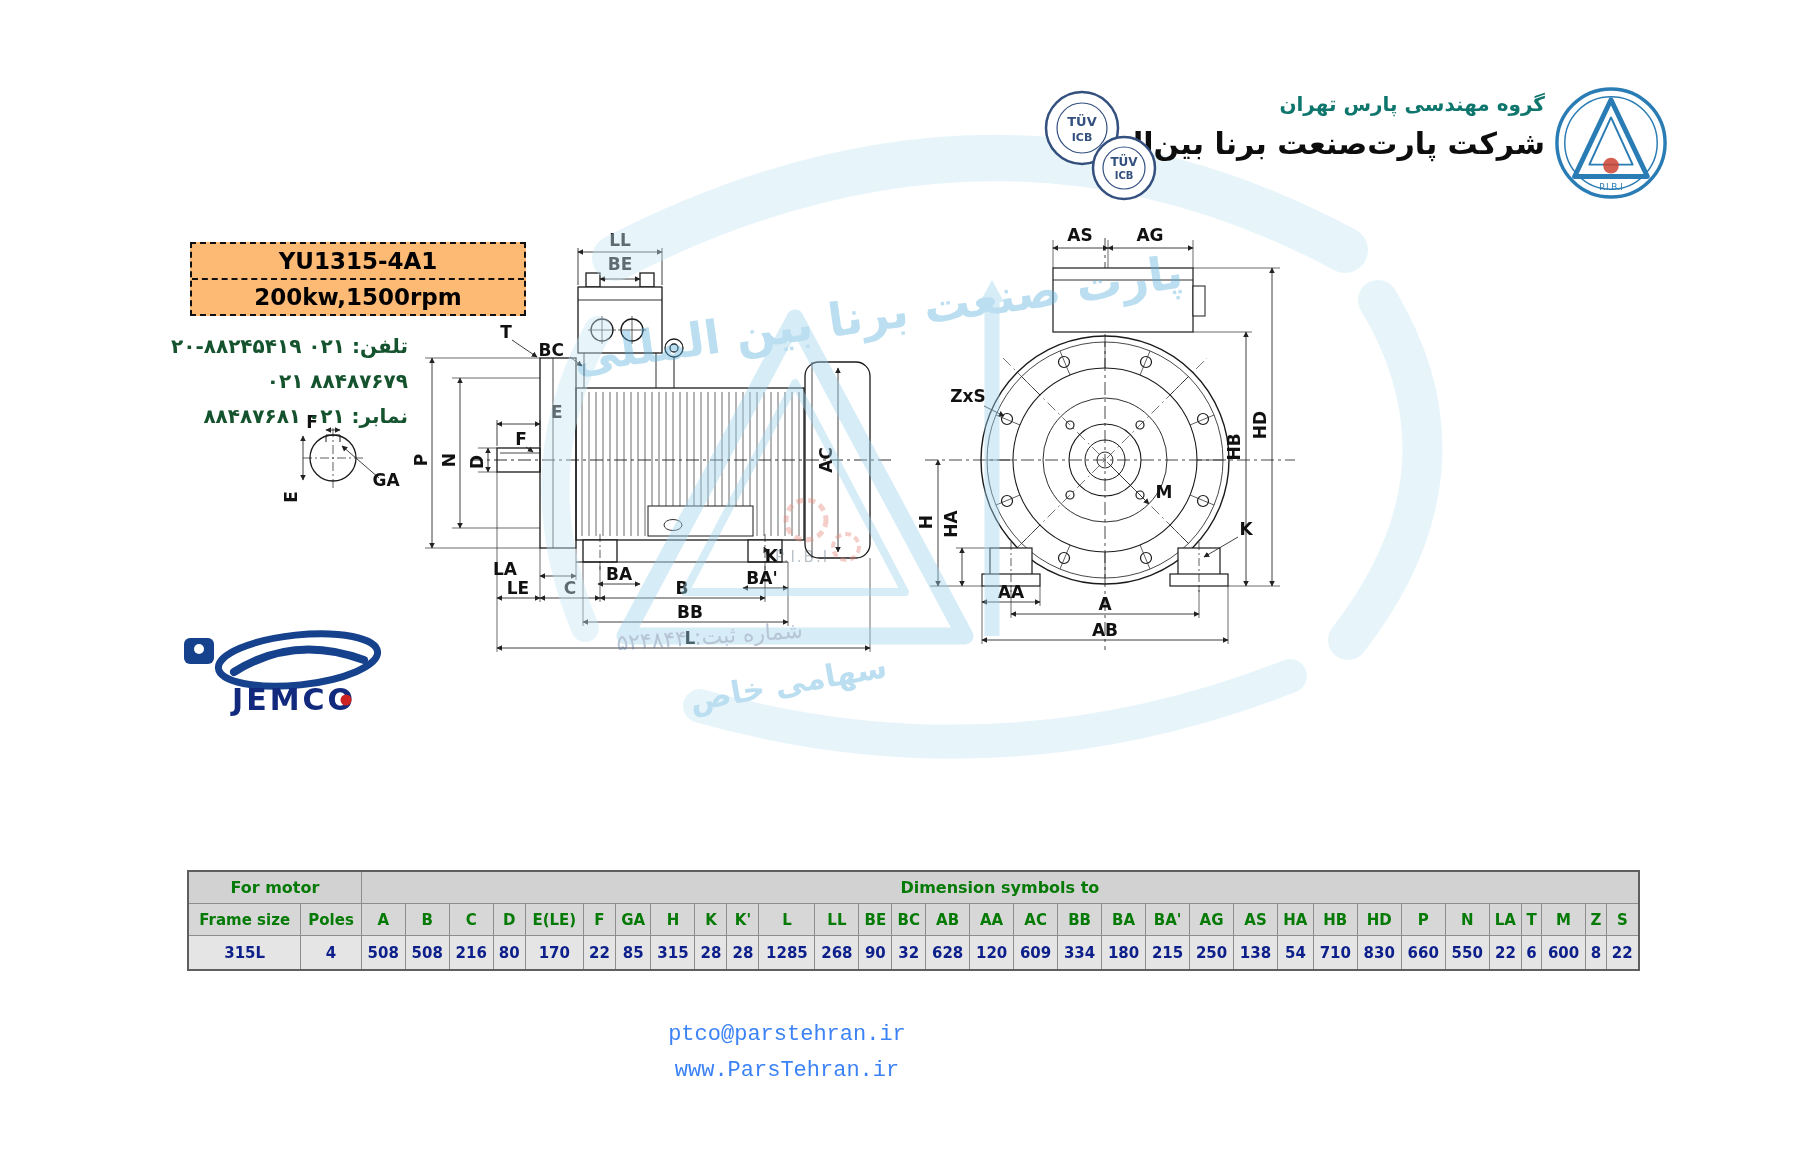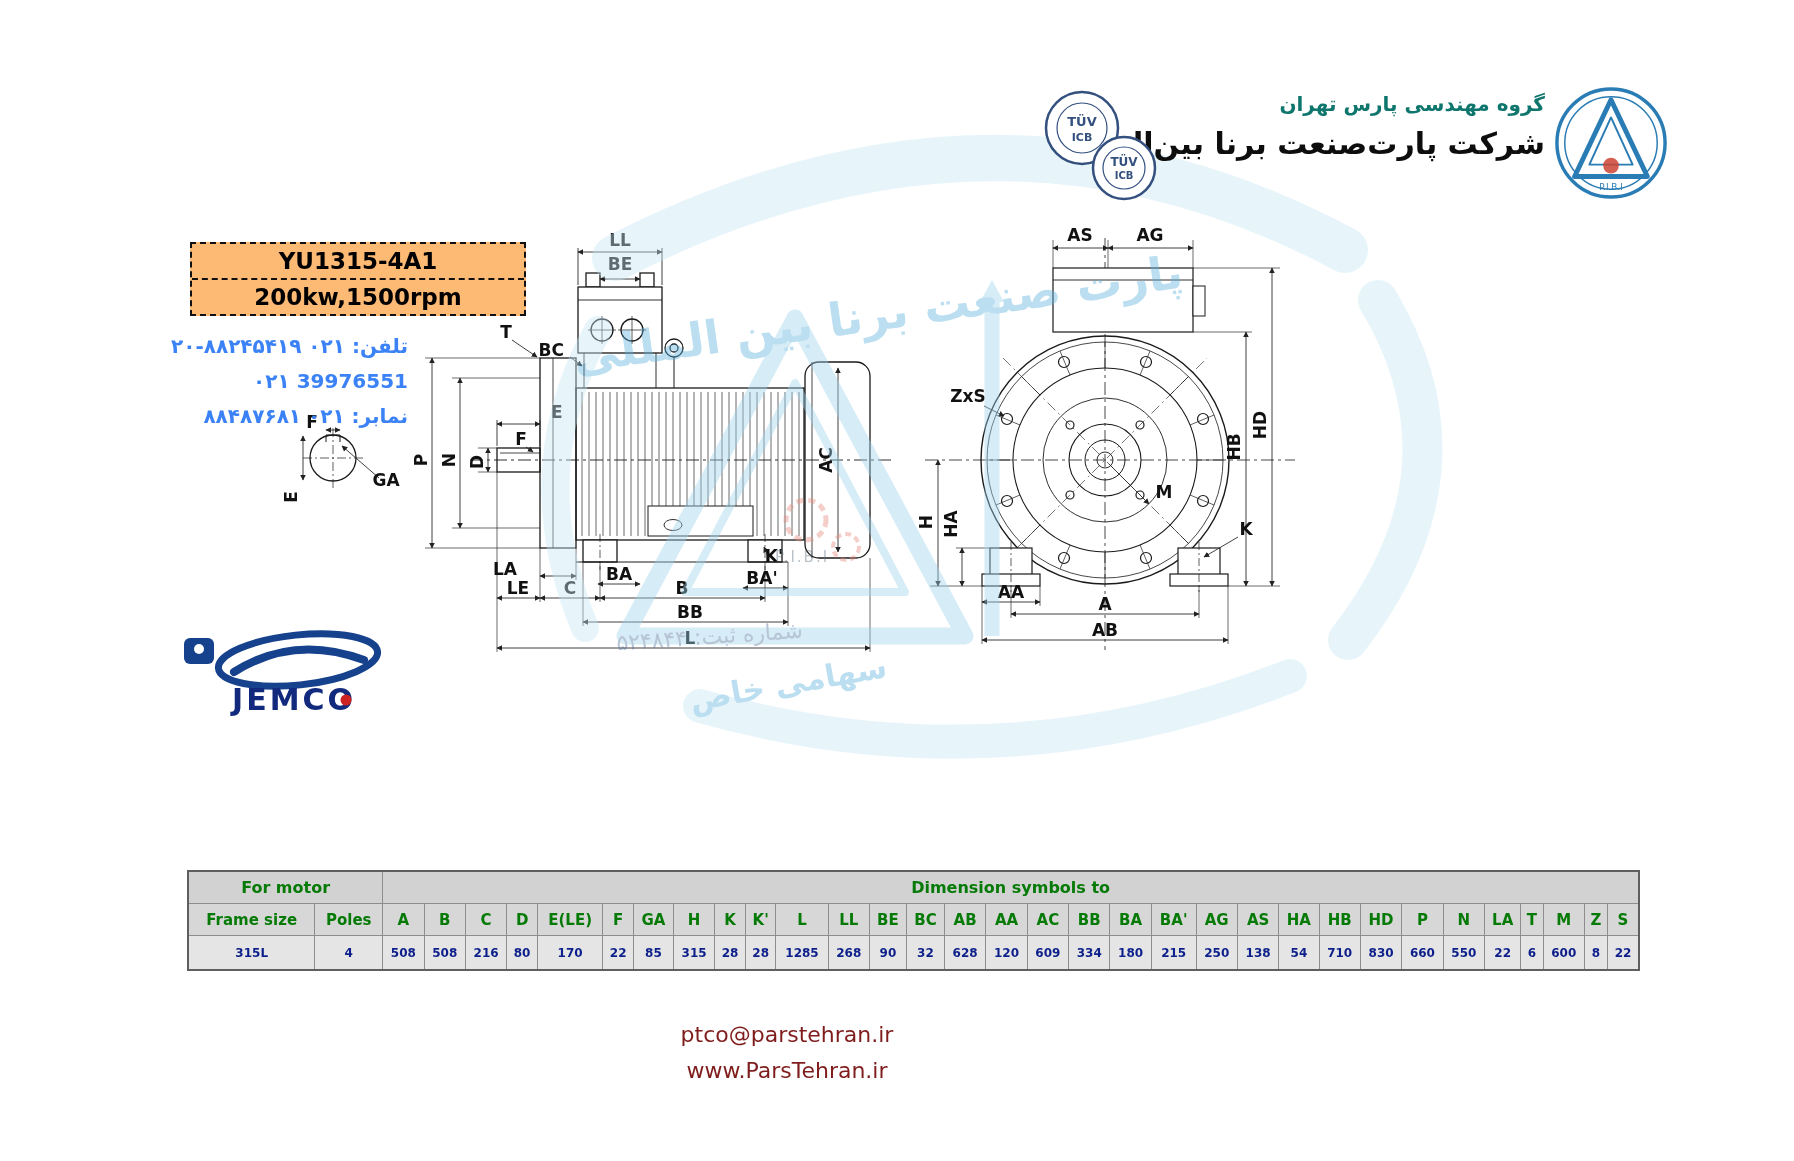--- a/index.html
+++ b/index.html
@@ -14,34 +14,34 @@
   #company-block .l2{font-size:30px;font-weight:bold;color:#0d0d0d;margin-top:10px;}
   #company-block .l3{font-size:12.5px;color:#6b6b6b;margin-top:8px;letter-spacing:.5px;}
 
   
   #title-box{position:absolute;left:190px;top:242px;width:332px;border:2.5px dashed #111;background:#fdba74;}
   #title-box .row{height:34px;line-height:34px;text-align:center;font-size:23px;font-weight:bold;color:#000;}
   #title-box .row+.row{border-top:2.5px dashed #111;}
 
   
   #contact-block{position:absolute;left:140px;top:334px;width:268px;text-align:right;}
-  #contact-block div{font-size:20px;font-weight:bold;color:#3b82f6;margin-bottom:11px;}
+  #contact-block div{font-size:20px;font-weight:bold;color:#14532d;margin-bottom:11px;}
 
   
   #footer-block{position:absolute;left:517px;top:1022px;width:540px;text-align:center;}
-  #footer-block div{font-size:22px;color:#7f1d1d;margin-bottom:11px;}
+  #footer-block div{font-size:22px;color:#3b82f6;margin-bottom:11px;font-family:Liberation Mono, monospace;}
 
   
   #dim-table{position:absolute;left:187px;top:870px;width:1453px;border-collapse:collapse;
              border:2px solid #5f5f5f;background:#5eead4;}
   #dim-table th,#dim-table td{border:1px solid #8d8d8d;text-align:center;padding:2px 3px;
              white-space:nowrap;font-weight:bold;}
   #dim-table tr.group-row th{background:#d2d2d2;color:#067a06;font-size:16px;height:27px;}
   #dim-table tr.cols-row th{background:#d7d7d7;color:#067a06;font-size:15px;height:27px;}
-  #dim-table tr.vals-row td{background:#e5e5e5;color:#0c1f8a;font-size:12px;height:29px;}
+  #dim-table tr.vals-row td{background:#e5e5e5;color:#0c1f8a;font-size:15px;height:29px;}
 </style>
 </head>
 <body>
 
 <div id="stage">
 
   <svg id="art" width="1794" height="1161" viewBox="0 0 1794 1161">
     <defs>
       <marker id="arr" viewBox="0 0 10 10" refX="9" refY="5" markerWidth="6.5" markerHeight="6.5" orient="auto-start-reverse">
         <path d="M0,0 L10,5 L0,10 z" fill="#222"></path>
@@ -297,21 +297,21 @@
     </g>
   </svg>
 
   <div id="title-box">
     <div class="row">YU1315-4A1</div>
     <div class="row">200kw,1500rpm</div>
   </div>
 
   <div id="contact-block">
     <div class="fa">تلفن:  ۰۲۱ ۸۸۲۴۵۴۱۹-۲۰</div>
-    <div class="fa">۰۲۱ 39976551</div>
+    <div class="fa">۰۲۱ ۸۸۴۸۷۶۷۹</div>
     <div class="fa">نمابر:  ۰۲۱ ۸۸۴۸۷۶۸۱</div>
   </div>
 
   <svg width="230" height="118" viewBox="0 0 230 118" style="position:absolute;left:176px;top:604px;">
     <rect x="8" y="34" width="30" height="26" rx="6" fill="#16418c"></rect>
     <circle cx="23" cy="45" r="5" fill="#ffffff"></circle>
     <ellipse cx="122" cy="56" rx="80" ry="25" transform="rotate(-6 122 56)" stroke="#16418c" stroke-width="7" fill="none"></ellipse>
     <path d="M58,68 Q118,30 188,56" stroke="#16418c" stroke-width="8" fill="none" stroke-linecap="round"></path>
     <text x="118" y="106" font-size="30" font-weight="bold" fill="#122a7e" letter-spacing="3" text-anchor="middle">JEMCO</text>
     <circle cx="170" cy="96" r="5.5" fill="#cc2222"></circle>

